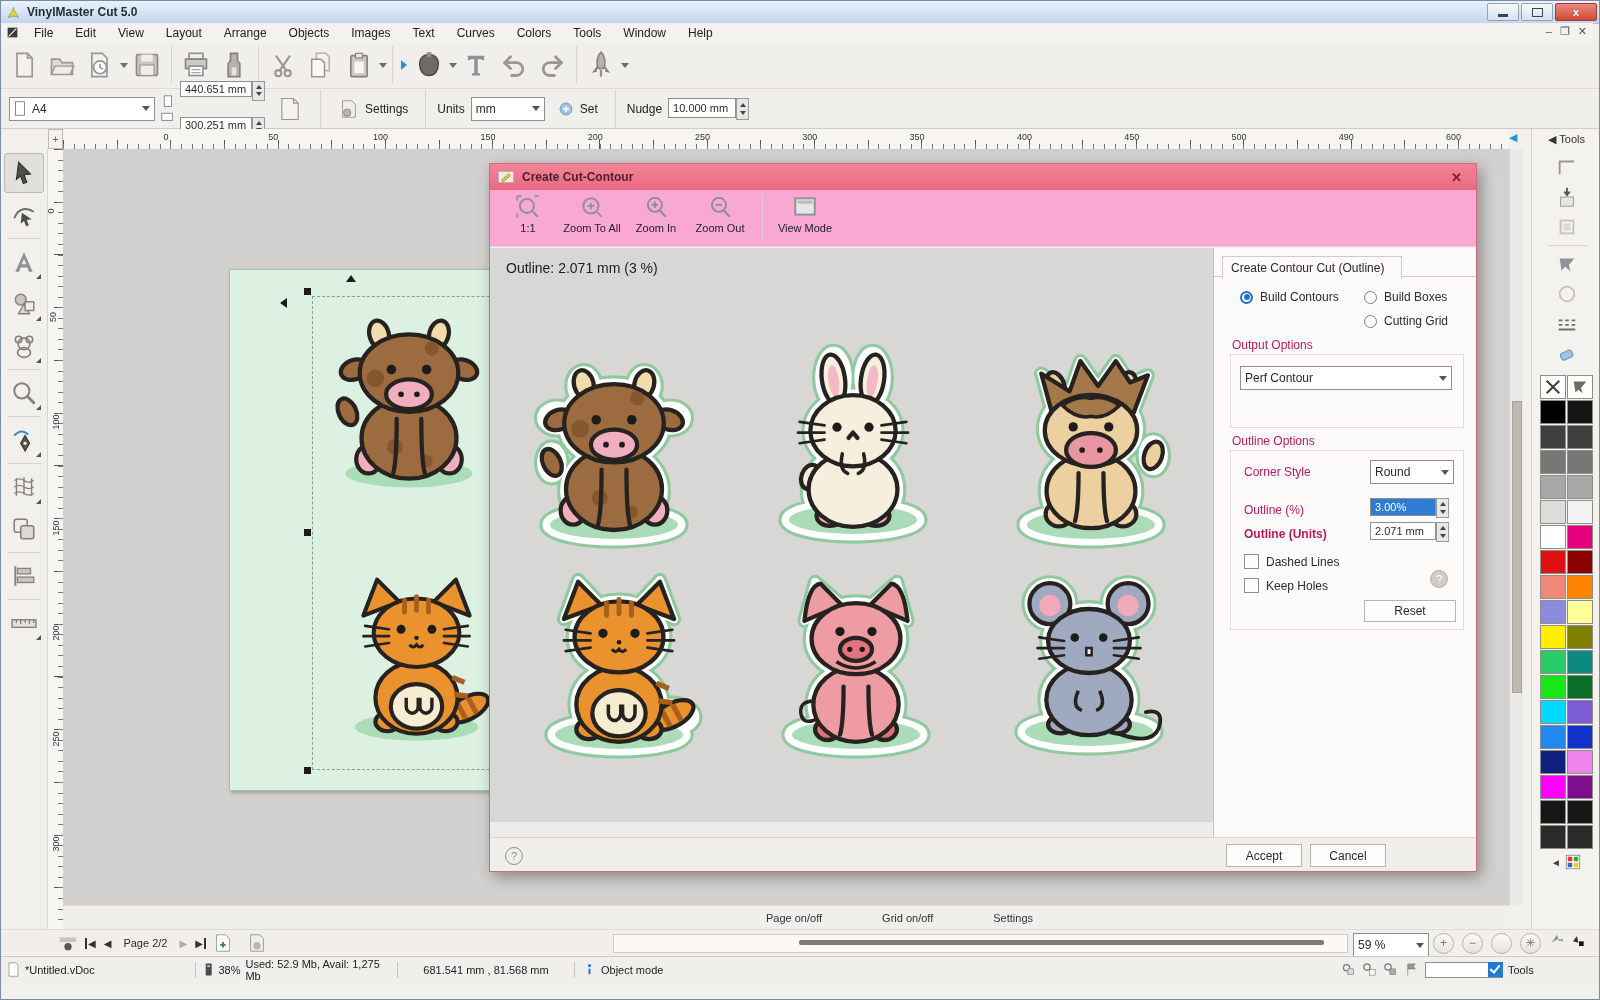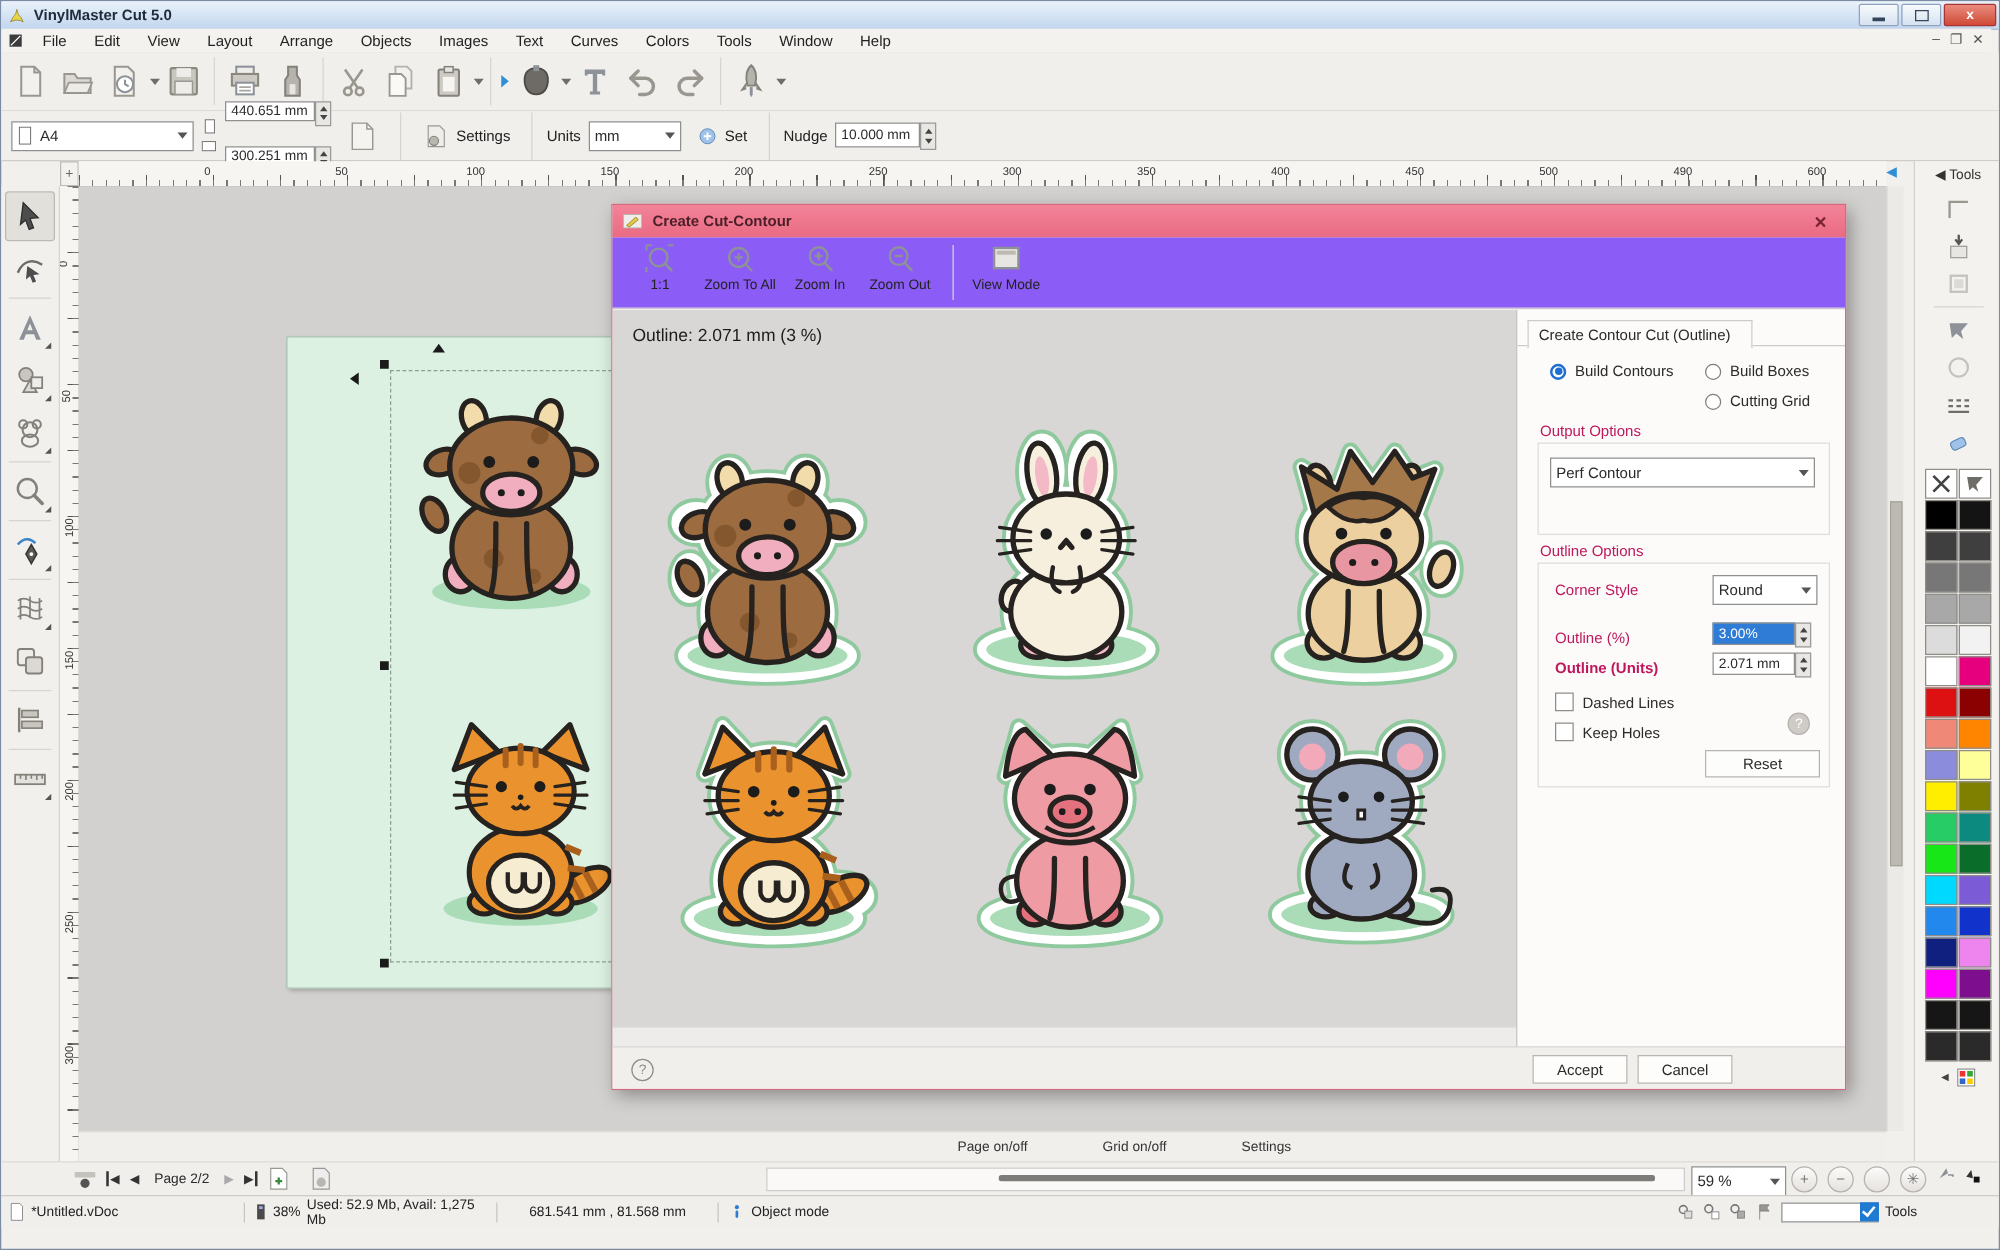--- a/index.html
+++ b/index.html
@@ -121,21 +121,21 @@
   .chk.on{background:#1f7ad1;border-color:#1f7ad1;position:relative;}
   .chk.on:after{content:"";position:absolute;left:3px;top:0px;width:4px;height:8px;
     border:solid #fff;border-width:0 2px 2px 0;transform:rotate(40deg);}
   
   #dialog{position:absolute;left:488px;top:162px;width:988px;height:709px;background:#f1efec;
     border:1px solid #d4697e;box-shadow:4px 5px 14px rgba(0,0,0,.35);box-sizing:border-box;}
   #dlg-title{height:26px;background:linear-gradient(#f28499,#e96a82);display:flex;align-items:center;
     padding:0 8px;gap:8px;}
   #dlg-title .t{font-size:12px;font-weight:bold;color:#4b1f28;}
   #dlg-close{margin-left:auto;color:#7a2333;font-weight:bold;font-size:13px;padding:0 6px;}
-  #dlg-toolbar{height:57px;background:#8b5cf6;border-bottom:1px solid #dbd8d3;display:flex;align-items:flex-start;padding:4px 6px 0 6px;box-sizing:border-box;}
+  #dlg-toolbar{height:57px;background:#f9a8d4;border-bottom:1px solid #dbd8d3;display:flex;align-items:flex-start;padding:4px 6px 0 6px;box-sizing:border-box;}
   .dtb-btn{width:64px;display:flex;flex-direction:column;align-items:center;gap:2px;}
   .dtb-btn svg{width:26px;height:26px;}
   .dtb-btn .cap{font-size:11px;color:#222;}
   .dtb-sep{width:1px;height:44px;background:#d8d4cf;margin:2px 10px 0 10px;}
   #dlg-content{position:absolute;left:0;top:84px;right:0;bottom:33px;display:flex;}
   #preview{position:relative;width:723px;background:#d8d7d5;border-right:1px solid #c4c2bf;overflow:hidden;}
   #outline-readout{position:absolute;left:16px;top:12px;font-size:14px;color:#1c1c1c;}
   .sticker{position:absolute;width:192px;height:212px;}
   .sticker svg{width:100%;height:100%;}
   #preview-hscroll{position:absolute;left:0;bottom:0;width:723px;height:16px;background:#edecea;border-top:1px solid #d5d3d0;}

